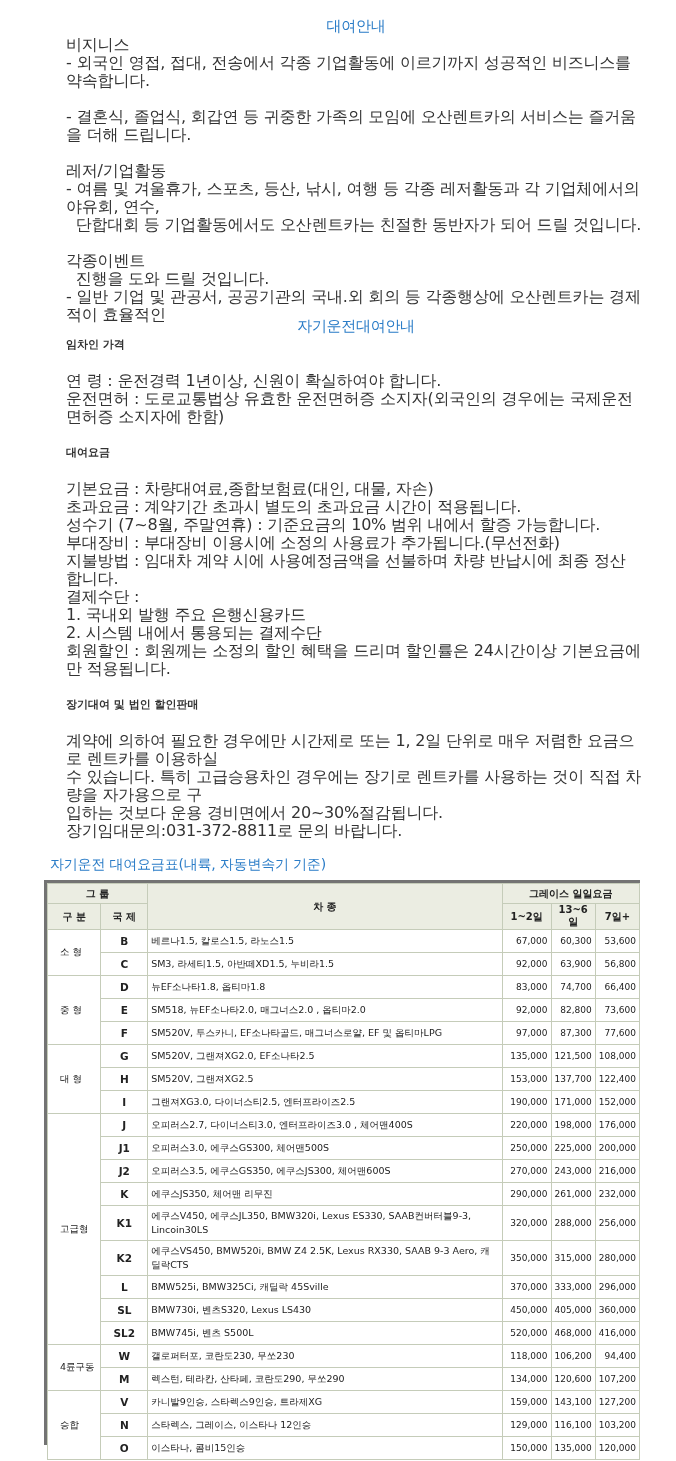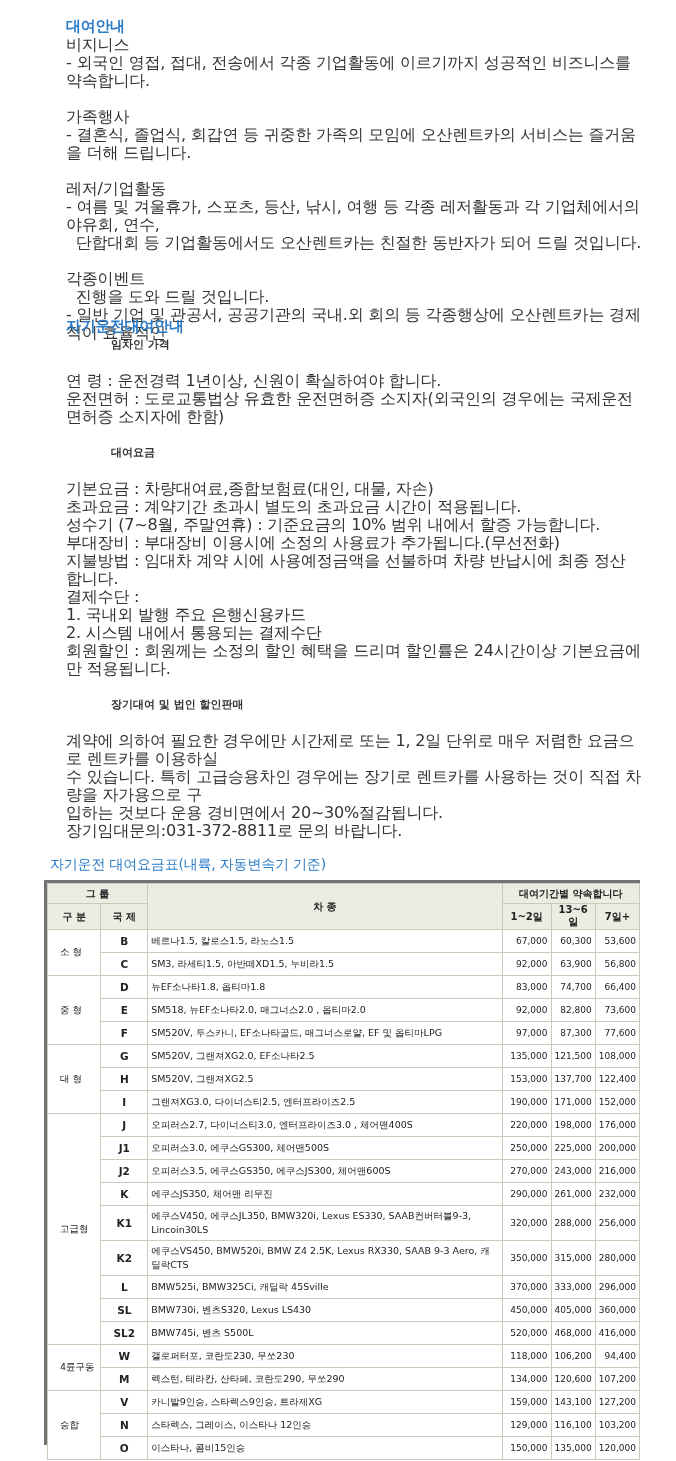--- a/index.html
+++ b/index.html
@@ -1,19 +1,19 @@
 <!DOCTYPE html>
 <html><head>
 <meta charset="utf-8">
 <style>
   html, body { margin:0; padding:0; background:#ffffff; }
   body { width:676px; height:1461px; position:relative; font-family:"DejaVu Sans", sans-serif; color:#333; font-size:11px; }
   .sec { position:absolute; left:66px; width:580px; }
-  .h1 { color:#2a7cc7; font-weight:bold; font-size:15px; line-height:20px; letter-spacing:-0.3px; }
-  .h2 { font-weight:bold; font-size:11px; line-height:18px; color:#333;margin-left:45px; }
+  .h1 { color:#2a7cc7; font-weight:normal; font-size:15px; line-height:20px; letter-spacing:-0.3px;text-align:center; }
+  .h2 { font-weight:bold; font-size:11px; line-height:18px; color:#333; }
   .p { font-size:16px; line-height:18px; color:#333; white-space:pre-wrap; margin:0; letter-spacing:-0.2px; }
   .gap { height:18px; }
   .tbl-title { position:absolute; left:50px; top:856px; color:#2a7cc7; font-weight:normal; font-size:14px; letter-spacing:-0.2px; }
   .tbl-wrap { position:absolute; left:44px; top:880px; width:596px; height:565px; background:#737373; }
   table { position:absolute; left:3px; top:3px; border-collapse:collapse; font-size:9.5px; color:#222; table-layout:fixed; }
   td, th { border:1px solid #c5ccb9; padding:0 3px; height:22px; background:#fff; }
   th { background:#ebede2; font-weight:bold; height:19px; font-size:10px; }
   td.grp { text-align:left; padding-left:12px; }
   td.code { text-align:center; font-weight:bold; font-size:10.5px; }
   td.car { text-align:left; }
@@ -24,21 +24,20 @@
 <body>
 
 <div class="sec" style="top:16px;">
   <div class="h1">대여안내</div>
   <div>
     <p class="p">비지니스</p>
     <p class="p">- 외국인 영접, 접대, 전송에서 각종 기업활동에 이르기까지 성공적인 비즈니스를 약속합니다.</p>
   </div>
   <div class="gap"></div>
   <div>
-    <p class="p">가족행사</p>
     <p class="p">- 결혼식, 졸업식, 회갑연 등 귀중한 가족의 모임에 오산렌트카의 서비스는 즐거움을 더해 드립니다.</p>
   </div>
   <div class="gap"></div>
   <div>
     <p class="p">레저/기업활동</p>
     <p class="p">- 여름 및 겨울휴가, 스포츠, 등산, 낚시, 여행 등 각종 레저활동과 각 기업체에서의 야유회, 연수,</p>
     <p class="p">  단합대회 등 기업활동에서도 오산렌트카는 친절한 동반자가 되어 드릴 것입니다.</p>
   </div>
   <div class="gap"></div>
   <div>
@@ -83,21 +82,21 @@
         <col style="width:47px">
         <col style="width:360px">
         <col style="width:49px">
         <col style="width:40px">
         <col style="width:40px">
     </colgroup>
     <thead>
       <tr>
         <th colspan="2">그 룹</th>
         <th rowspan="2">차 종</th>
-        <th colspan="3">대여기간별 약속합니다</th>
+        <th colspan="3">그레이스 일일요금</th>
       </tr>
       <tr>
         <th>구 분</th>
         <th>국 제</th>
         <th>1~2일</th>
         <th>13~6일</th>
         <th>7일+</th>
       </tr>
     </thead>
     <tbody id="rate-body">

